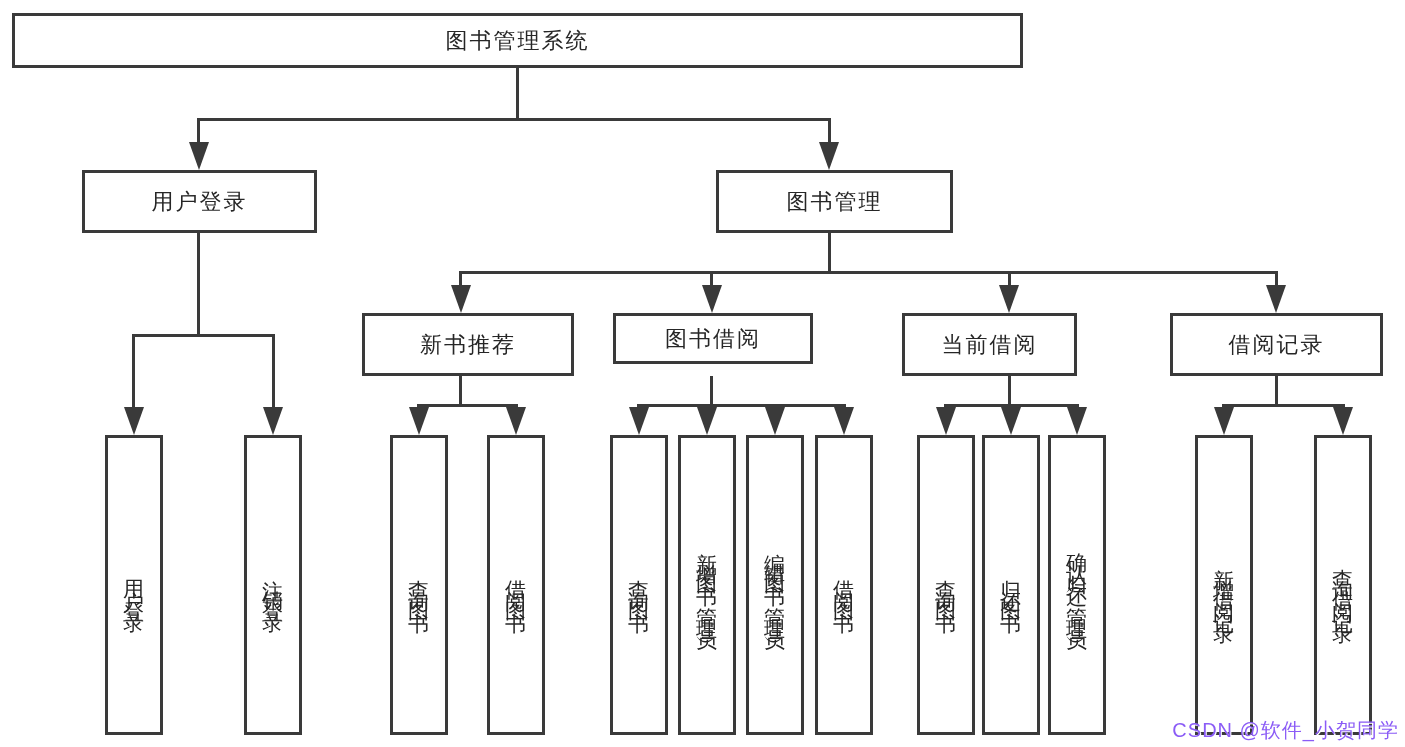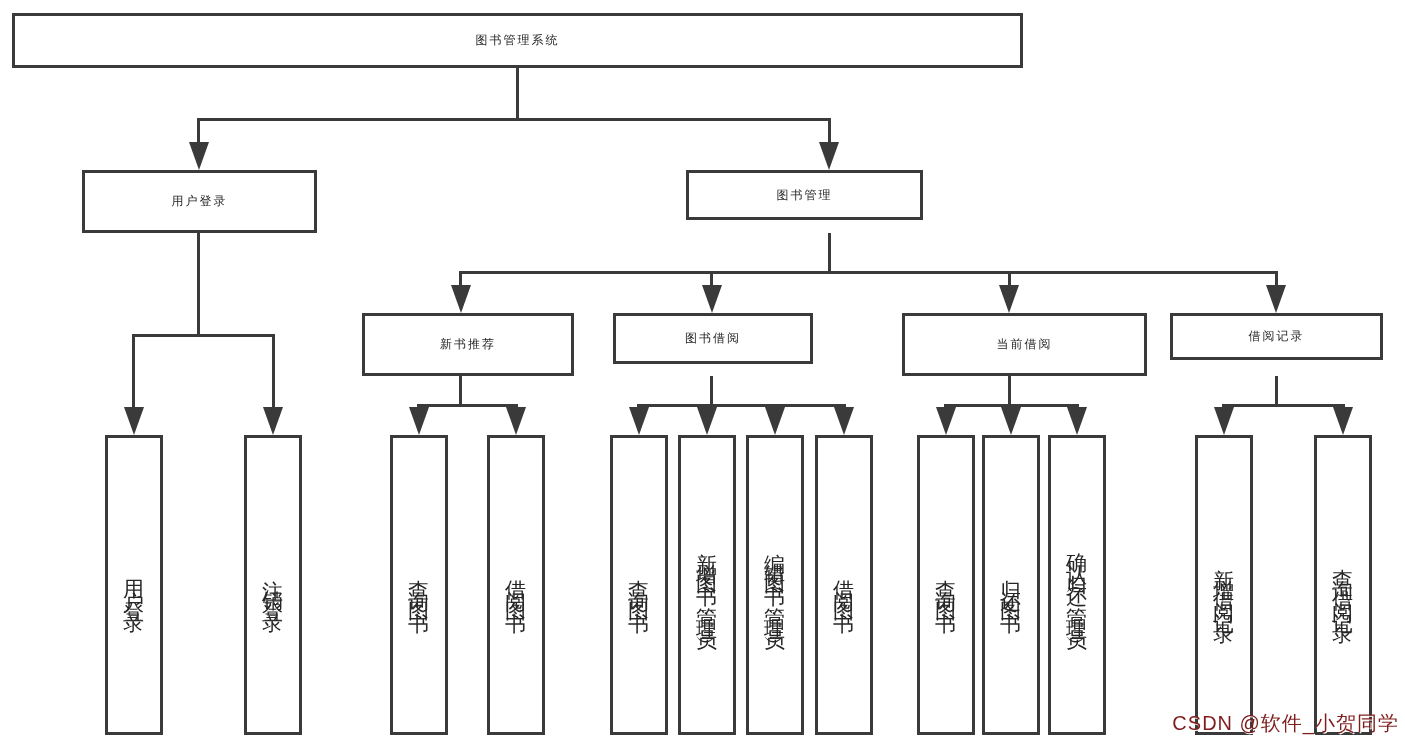--- a/index.html
+++ b/index.html
@@ -12,21 +12,21 @@
     overflow: hidden;
   }
   .box {
     position: absolute;
     box-sizing: border-box;
     border: 3px solid #3a3a3a;
     background: #ffffff;
     display: flex;
     align-items: center;
     justify-content: center;
-    font-size: 12px;
+    font-size: 22px;
     letter-spacing: 2px;
     color: #262626;
   }
   .vbox {
     writing-mode: vertical-rl;
     text-orientation: mixed;
     font-size: 21px;
     letter-spacing: 11px;
     line-height: 1;
   }
@@ -38,44 +38,44 @@
     position: absolute;
     width: 0;
     height: 0;
     border-left: 10px solid transparent;
     border-right: 10px solid transparent;
     border-top: 28px solid #3a3a3a;
   }
   .watermark {
     position: absolute;
     right: 6px;
-    bottom: 10px;
+    bottom: 3px;
     font-size: 20px;
     letter-spacing: 1px;
-    color: #7f1d1d;
+    color: #8b5cf6;
     text-shadow: 1px 1px 0 #ffffff;
     z-index: 10;
   }
 </style>
 </head>
 <body>
 
 <div class="canvas">
 
   <div class="box" style="left:12px;top:13px;width:1011px;height:55px">图书管理系统</div>
 
   <div class="line" style="left:516px;top:68px;width:3px;height:52px"></div>
   <div class="line" style="left:197px;top:118px;width:634px;height:3px"></div>
   <div class="line" style="left:197px;top:118px;width:3px;height:28px"></div>
   <div class="line" style="left:828px;top:118px;width:3px;height:28px"></div>
   <div class="arrow" style="left:189px;top:142px"></div>
   <div class="arrow" style="left:819px;top:142px"></div>
 
   <div class="box" style="left:82px;top:170px;width:235px;height:63px">用户登录</div>
-  <div class="box" style="left:686px;top:170px;width:237px;height:50px">图书管理</div>
+  <div class="box" style="left:716px;top:170px;width:237px;height:63px">图书管理</div>
 
   <div class="line" style="left:197px;top:233px;width:3px;height:104px"></div>
   <div class="line" style="left:132px;top:334px;width:143px;height:3px"></div>
   <div class="line" style="left:132px;top:334px;width:3px;height:76px"></div>
   <div class="line" style="left:272px;top:334px;width:3px;height:76px"></div>
   <div class="arrow" style="left:124px;top:407px"></div>
   <div class="arrow" style="left:263px;top:407px"></div>
 
   <div class="line" style="left:828px;top:233px;width:3px;height:41px"></div>
   <div class="line" style="left:459px;top:271px;width:819px;height:3px"></div>
@@ -83,22 +83,22 @@
   <div class="line" style="left:710px;top:271px;width:3px;height:18px"></div>
   <div class="line" style="left:1008px;top:271px;width:3px;height:18px"></div>
   <div class="line" style="left:1275px;top:271px;width:3px;height:18px"></div>
   <div class="arrow" style="left:451px;top:285px"></div>
   <div class="arrow" style="left:702px;top:285px"></div>
   <div class="arrow" style="left:999px;top:285px"></div>
   <div class="arrow" style="left:1266px;top:285px"></div>
 
   <div class="box" style="left:362px;top:313px;width:212px;height:63px">新书推荐</div>
   <div class="box" style="left:613px;top:313px;width:200px;height:51px">图书借阅</div>
-  <div class="box" style="left:902px;top:313px;width:245px;height:63px">当前借阅</div>
-  <div class="box" style="left:1170px;top:313px;width:213px;height:47px">借阅记录</div>
+  <div class="box" style="left:902px;top:313px;width:175px;height:63px">当前借阅</div>
+  <div class="box" style="left:1170px;top:313px;width:213px;height:63px">借阅记录</div>
 
   <div class="line" style="left:459px;top:376px;width:3px;height:31px"></div>
   <div class="line" style="left:417px;top:404px;width:101px;height:3px"></div>
   <div class="arrow" style="left:409px;top:407px"></div>
   <div class="arrow" style="left:506px;top:407px"></div>
 
   <div class="line" style="left:710px;top:376px;width:3px;height:31px"></div>
   <div class="line" style="left:637px;top:404px;width:209px;height:3px"></div>
   <div class="arrow" style="left:629px;top:407px"></div>
   <div class="arrow" style="left:697px;top:407px"></div>

